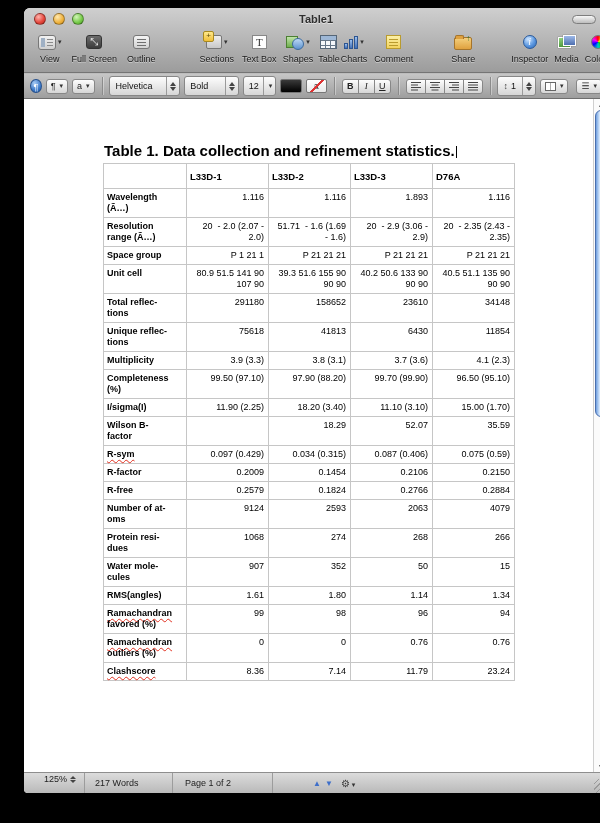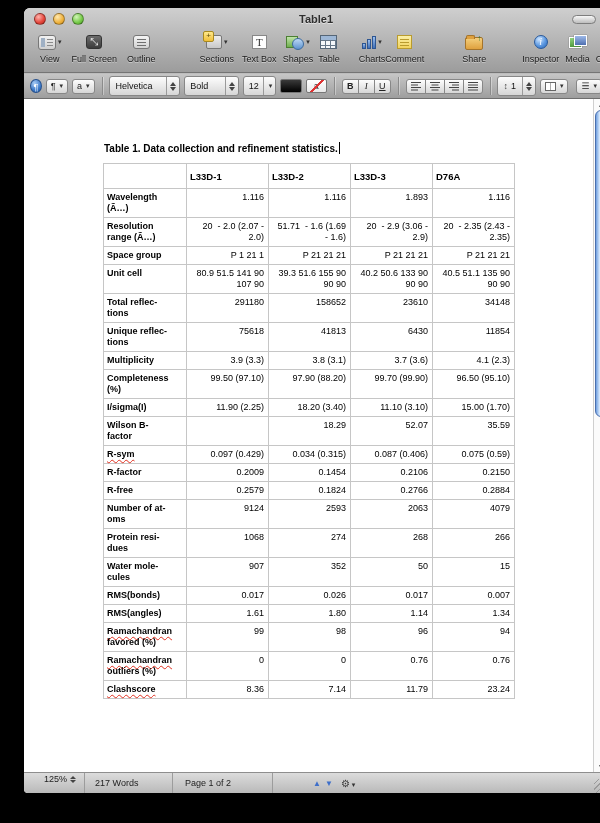--- a/index.html
+++ b/index.html
@@ -98,21 +98,21 @@
   .seg .fb-btn { border-radius:0; margin-left:-1px; justify-content:center; min-width:17px; }
   .seg .fb-btn:first-child { border-radius:3px 0 0 3px; margin-left:0; }
   .seg .fb-btn:last-child { border-radius:0 3px 3px 0; }
   .bI { font-family:"Liberation Serif",serif; font-style:italic; }
   .bU { text-decoration:underline; }
   .spacer { flex:1; }
 
   
   .docarea { flex:1; position:relative; background:#fff; }
   .page { position:absolute; left:0; top:0; right:15px; bottom:0; background:#fff; overflow:hidden; }
-  .doctitle { position:absolute; left:80px; top:43px; font-size:10px; font-weight:bold; color:#000; }
+  .doctitle { position:absolute; left:80px; top:43px; font-size:15px; font-weight:bold; color:#000; }
   .cursor { display:inline-block; width:1px; height:12px; background:#000; vertical-align:-2px; margin-left:1px; }
 
   table.stats { position:absolute; left:79px; top:64px; border-collapse:collapse; table-layout:fixed; }
   table.stats th, table.stats td { border:1px solid #c6c6c6; font-size:9px; vertical-align:top; }
   table.stats th { text-align:left; font-weight:bold; padding:7px 3px 6px 3px; font-size:9.5px; }
   td.lbl { font-weight:bold; padding:3px 2px 3px 3px; white-space:pre-line; line-height:11px; }
   td.val { text-align:right; padding:3px 4px 3px 2px; white-space:pre-wrap; line-height:11px; }
   .misspell { text-decoration:underline; text-decoration-style:wavy; text-decoration-color:#e03020;
               text-decoration-thickness:1px; text-underline-offset:2px; }
 
@@ -193,32 +193,32 @@
             <span class="caret">▾</span>
           </span>
         <span class="tlabel">Shapes</span>
       </div>
       <div class="titem" style="margin-left:5px">
         <span class="trow">
             <span class="ic-box ic-table"></span>
           </span>
         <span class="tlabel">Table</span>
       </div>
-      <div class="titem" style="margin-left:19px">
+      <div class="titem" style="margin-left:1px">
         <span class="trow">
             <span class="ic-box ic-charts">
               <i style="height:6px"></i>
               <i style="height:10px"></i>
               <i style="height:13px"></i>
             </span>
             <span class="caret">▾</span>
           </span>
         <span class="tlabel">Charts</span>
       </div>
-      <div class="titem" style="margin-left:0">
+      <div class="titem" style="margin-left:7px">
         <span class="trow">
             <span class="ic-box ic-comment"></span>
           </span>
         <span class="tlabel">Comment</span>
       </div>
       <div class="titem" style="margin-left:38px">
         <span class="trow">
             <span class="ic-box ic-share"></span>
           </span>
         <span class="tlabel">Share</span>
@@ -493,27 +493,20 @@
             </tr>
             <tr>
               <td class="lbl"><span>Water mole-
 cules</span></td>
               <td class="val">907</td>
               <td class="val">352</td>
               <td class="val">50</td>
               <td class="val">15</td>
             </tr>
             <tr>
-              <td class="lbl"><span>RMS(bonds)</span></td>
-              <td class="val">0.017</td>
-              <td class="val">0.026</td>
-              <td class="val">0.017</td>
-              <td class="val">0.007</td>
-            </tr>
-            <tr>
               <td class="lbl"><span>RMS(angles)</span></td>
               <td class="val">1.61</td>
               <td class="val">1.80</td>
               <td class="val">1.14</td>
               <td class="val">1.34</td>
             </tr>
             <tr>
               <td class="lbl"><span class="misspell">Ramachandran</span><span>
 favored (%)</span></td>
               <td class="val">99</td>

